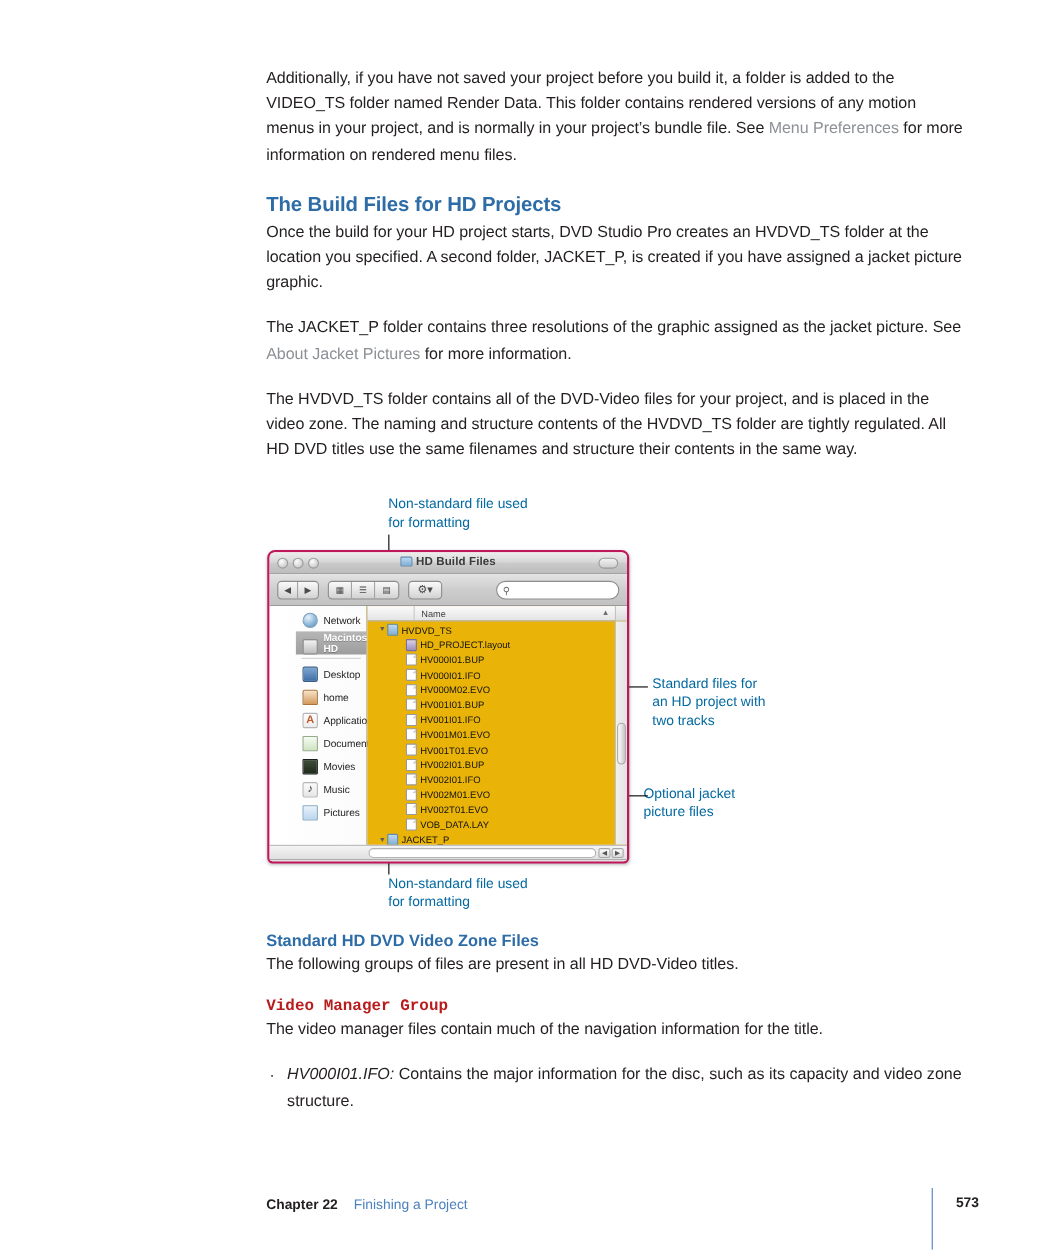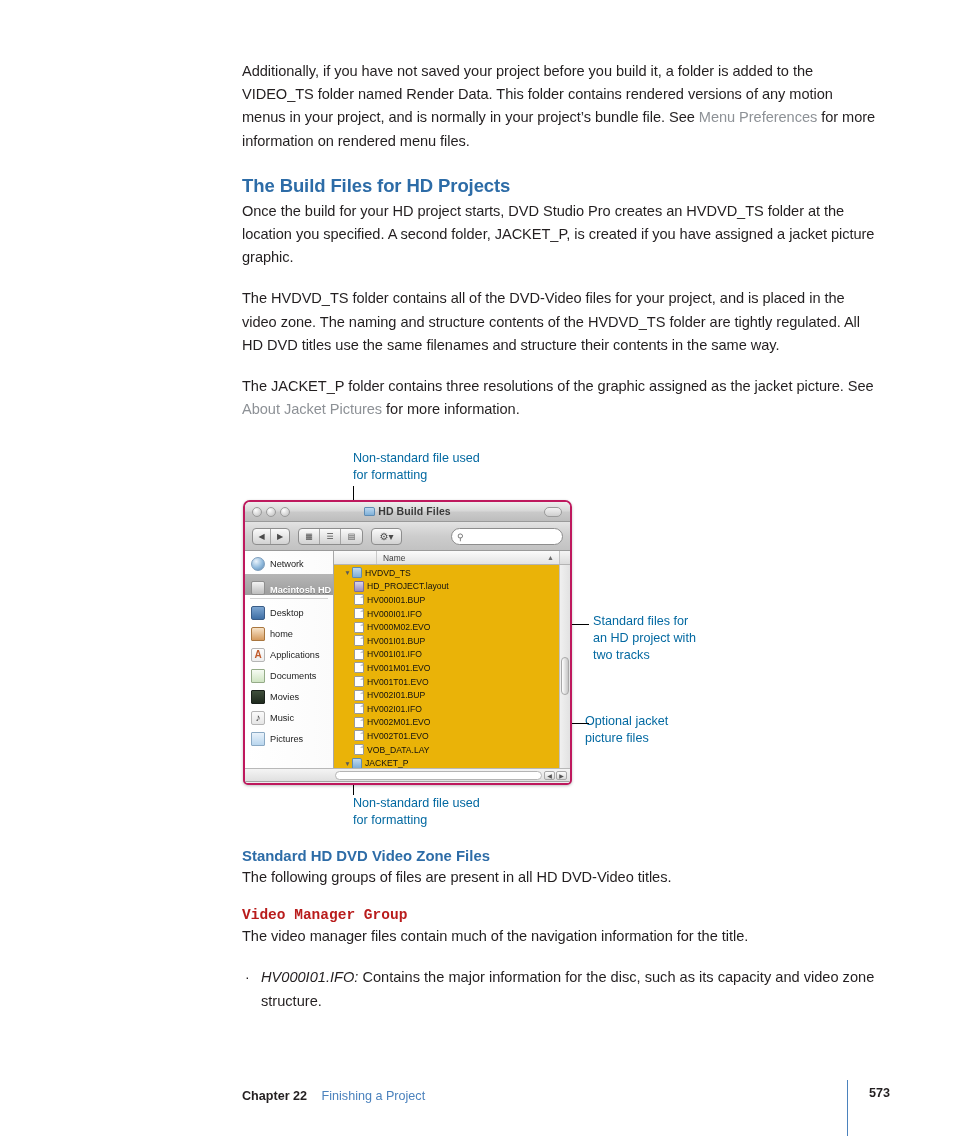--- a/index.html
+++ b/index.html
@@ -151,20 +151,21 @@
   .searchbox .mag { font-size:9px; color:#6a6a6a; }
 
   .body-row { display:flex; height:217px; }
 
   .sidebar {
     width: 89px;
     background: linear-gradient(to right,#ffffff,#fbfbfb);
     border-right:1px solid #a8a8a8;
     padding-top:2px;
     position:relative;
+    padding-left:24px;
   }
   .side-item {
     height:21px; display:flex; align-items:center; gap:5px;
     padding-left:6px; font-size:9.2px; color:#222;
   }
   .side-item.selected {
     background: linear-gradient(to bottom,#b6b6b6,#9d9d9d);
     color:#ffffff; font-weight:bold;
     text-shadow: 0 1px 0 rgba(0,0,0,0.25);
     align-items: flex-end;
@@ -205,21 +206,21 @@
     height:13.6px; display:flex; align-items:center;
     font-size:8.6px; color:#111; white-space:nowrap;
   }
   .tri { width:9px; text-align:center; font-size:6.5px; color:#5a5a5a; flex:0 0 9px; }
   .fico { width:10px; height:11px; flex:0 0 10px; margin-right:3px; }
   .fico.folder { background: linear-gradient(to bottom,#bfd9f0,#7eaed7); border:1px solid #5e8cb4; border-radius:1px 2px 1px 1px; }
   .fico.doc { background:#ffffff; border:1px solid #9a9a9a; border-radius:1px; position:relative; }
   .fico.doc:after{ content:""; position:absolute; right:0; top:0; border-width:0 0 3px 3px; border-style:solid; border-color:transparent transparent #c9c9c9 transparent; }
   .fico.layout { background: linear-gradient(to bottom,#d9d2e8,#9b8fc0); border:1px solid #7a6ea3; border-radius:1px; }
   .indent1 { padding-left:9px; }
-  .indent2 { padding-left:20px; }
+  .indent2 { padding-left:8px;margin-left:27px; }
 
   .vscroll {
     position:absolute; right:0; top:14px; bottom:0; width:11px;
     background: linear-gradient(to right,#f0f0f0,#e2e2e2);
     border-left:1px solid #c2c2c2;
   }
   .vscroll .thumb {
     position:absolute; left:1px; right:1px; top:92px; height:38px;
     border-radius:5px;
     background: linear-gradient(to right,#ffffff,#c6c6c6);
@@ -272,25 +273,25 @@
   <div class="content">
 
     <p class="body">
       <span>Additionally, if you have not saved your project before you build it, a folder is added to the VIDEO_TS folder named Render Data. This folder contains rendered versions of any motion menus in your project, and is normally in your project’s bundle file. See </span><span class="xref">Menu Preferences</span><span> for more information on rendered menu files.</span>
     </p>
 
     <h2 class="section">The Build Files for HD Projects</h2>
 
     <p class="body">Once the build for your HD project starts, DVD Studio Pro creates an HVDVD_TS folder at the location you specified. A second folder, JACKET_P, is created if you have assigned a jacket picture graphic.</p>
 
-    <p class="body">The HVDVD_TS folder contains all of the DVD-Video files for your project, and is placed in the video zone. The naming and structure contents of the HVDVD_TS folder are tightly regulated. All HD DVD titles use the same filenames and structure their contents in the same way.</p>
-
     <p class="body">
       <span>The JACKET_P folder contains three resolutions of the graphic assigned as the jacket picture. See </span><span class="xref">About Jacket Pictures</span><span> for more information.</span>
     </p>
+
+    <p class="body">The HVDVD_TS folder contains all of the DVD-Video files for your project, and is placed in the video zone. The naming and structure contents of the HVDVD_TS folder are tightly regulated. All HD DVD titles use the same filenames and structure their contents in the same way.</p>
   </div>
 
   <div class="figure">
 
     <div class="callout-text" style="left:110px; top:4px; width:170px;">Non-standard file used
 for formatting</div>
 
     <div class="callout-line vline" style="left:110px; top:40px; height:76px;"></div>
     <div class="callout-line hline" style="left:110px; top:116px; width:22px;"></div>
 

